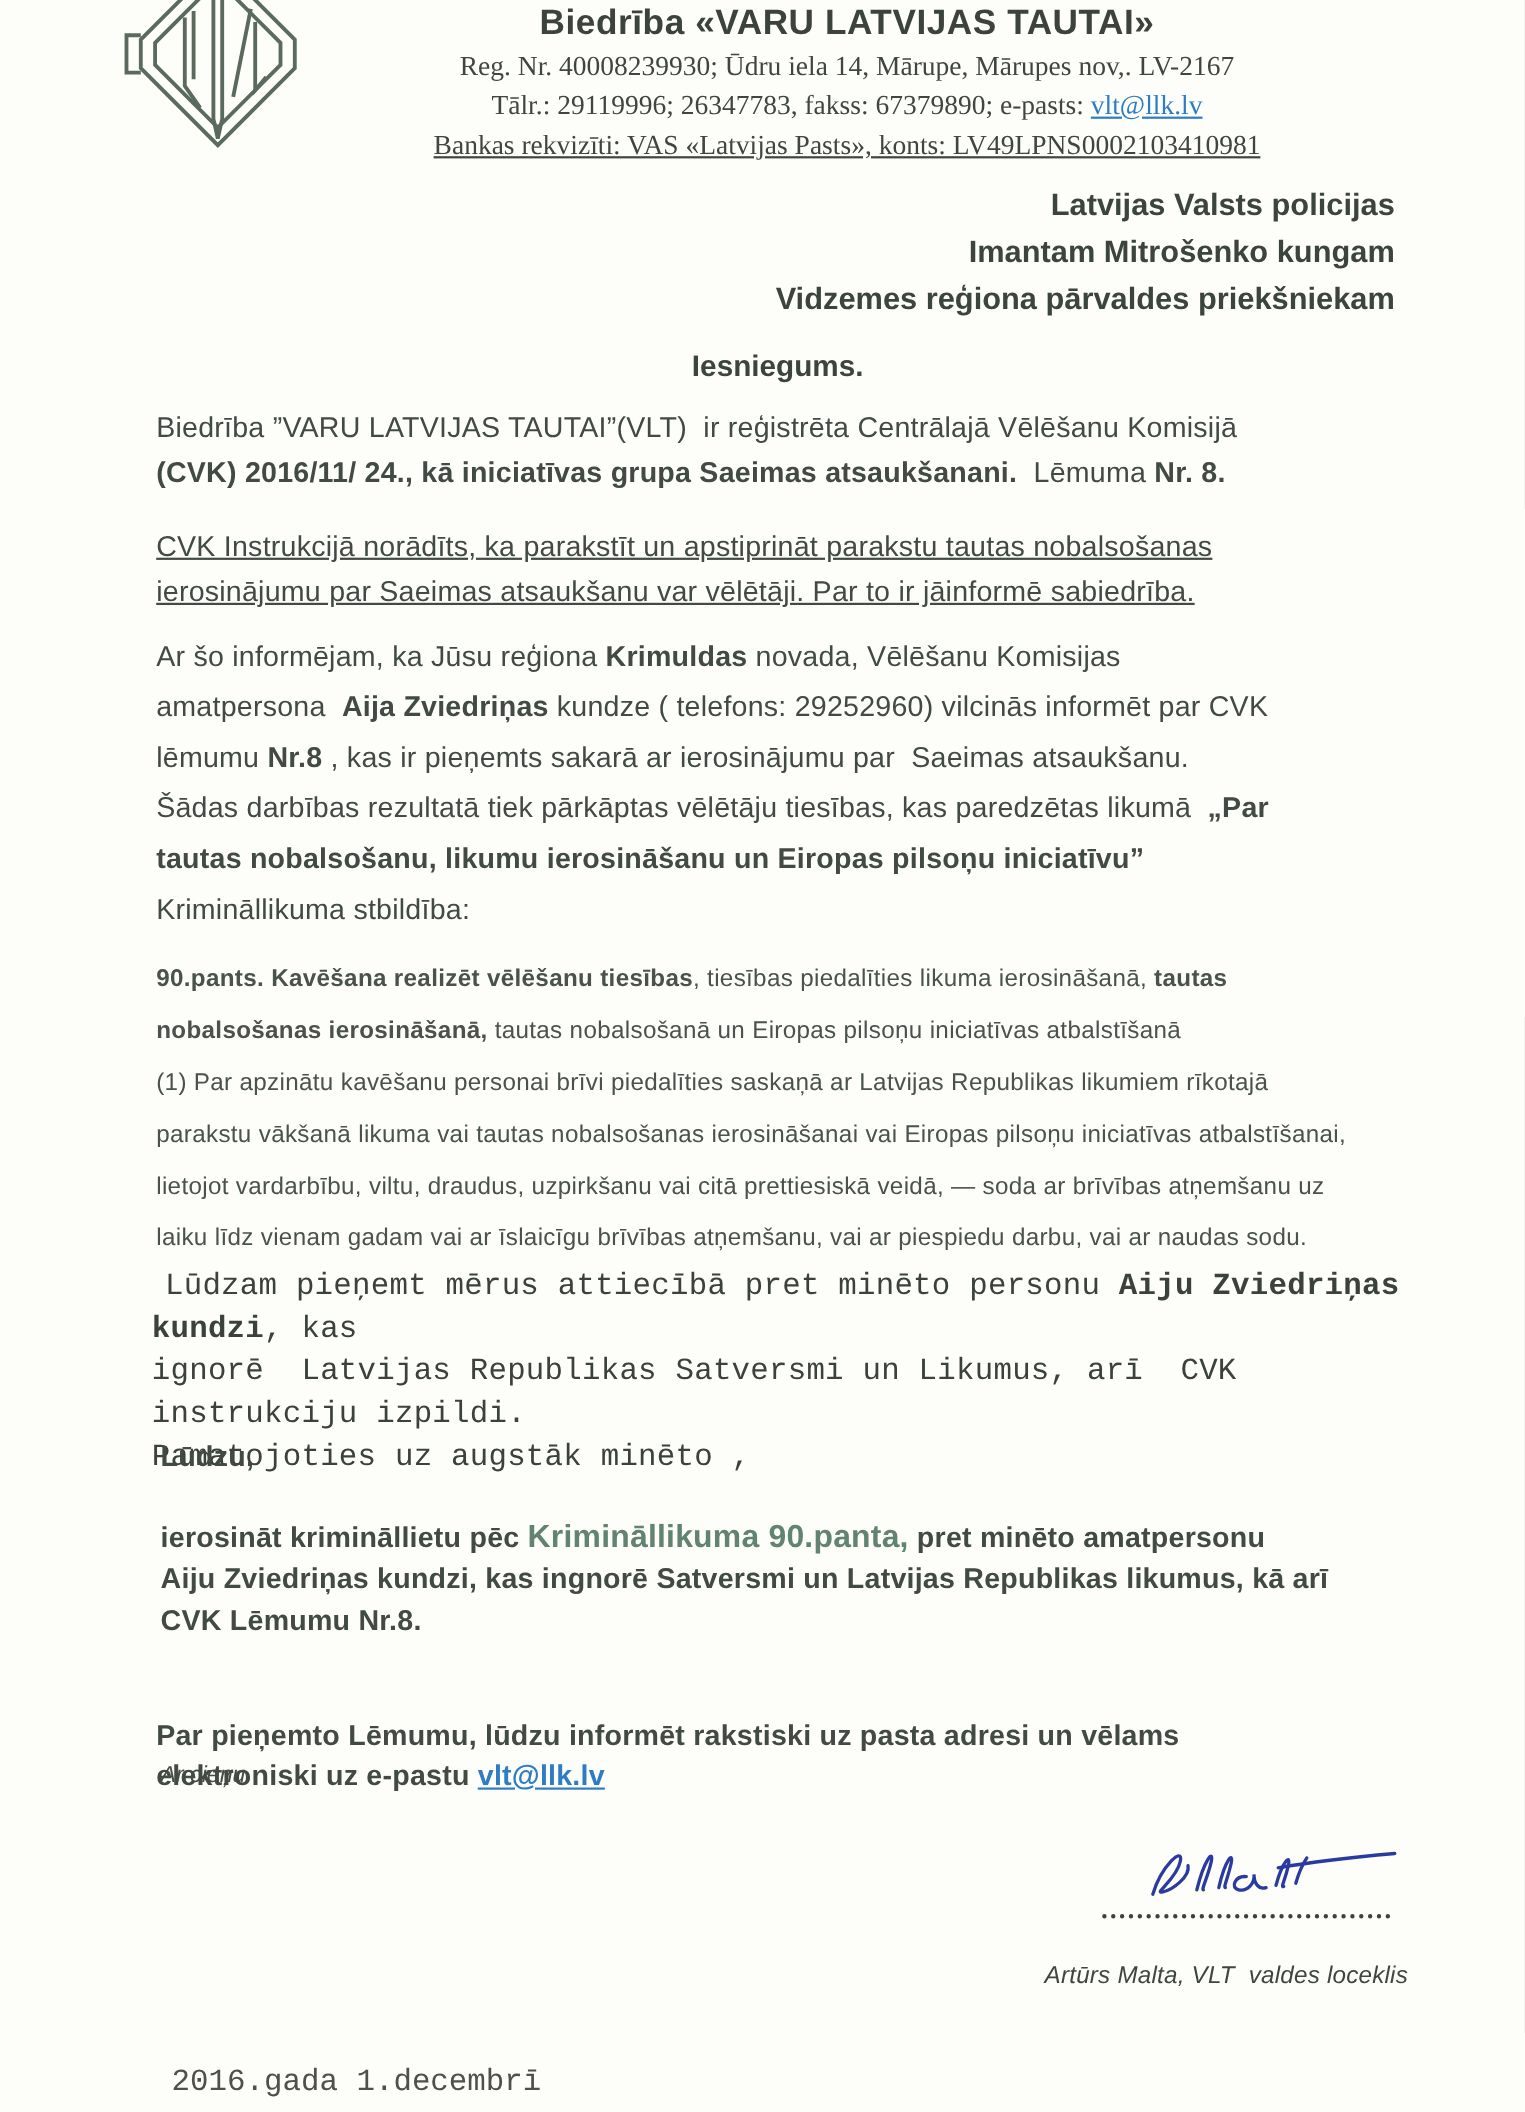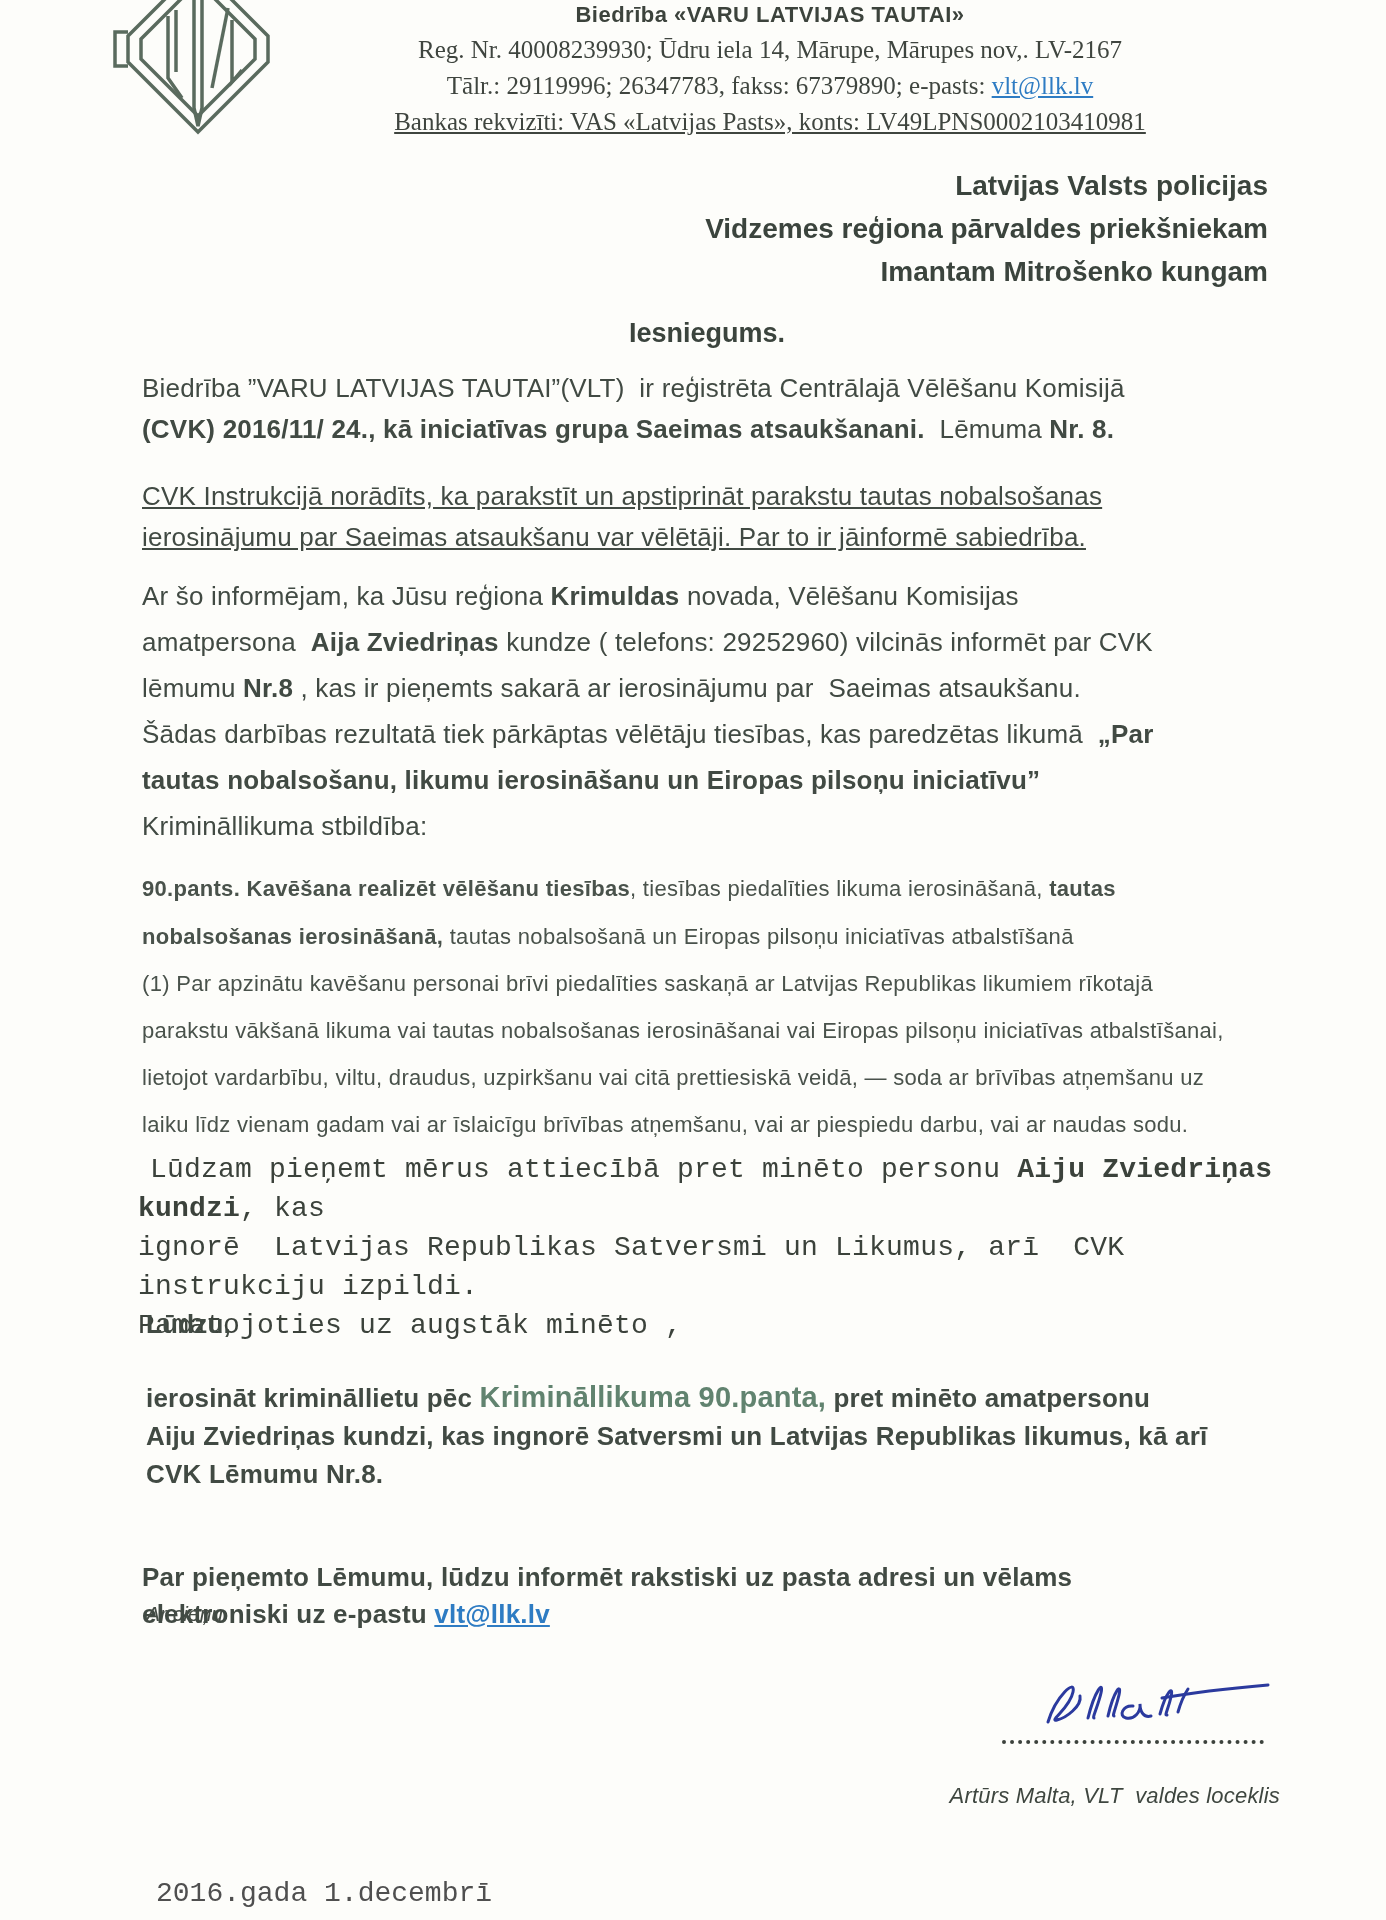--- a/index.html
+++ b/index.html
@@ -8,21 +8,21 @@
     width:1386px;height:1920px;
     background:#fdfdfa;
     overflow:hidden;
     font-family:"Liberation Sans","DejaVu Sans",sans-serif;
     color:#414a43;
   }
   .abs{position:absolute;}
   .pre{white-space:pre-wrap;}
   
   .hdr{left:330px;top:2px;width:880px;text-align:center;}
-  .hdr-org{font-size:22px;font-weight:bold;color:#3c433c;letter-spacing:.5px;}
+  .hdr-org{font-size:32px;font-weight:bold;color:#3c433c;letter-spacing:.5px;}
   .hdr-serif{font-family:"Liberation Serif","DejaVu Serif",serif;font-size:25px;color:#3f453f;margin-top:8px;}
   .hdr-bank{text-decoration:underline;}
   a.doclink{color:#2e7cc3;text-decoration:underline;cursor:pointer;}
   
   .recipient{right:118px;top:164px;text-align:right;font-size:28px;font-weight:bold;color:#3b443d;line-height:43px;}
   
   .title{left:142px;top:318px;width:1130px;text-align:center;font-size:27px;font-weight:bold;color:#3b443d;}
   
   .bp{left:142px;width:1140px;font-size:26px;line-height:41px;letter-spacing:.2px;}
   .p3{line-height:46px;}
@@ -63,22 +63,22 @@
 
   <div class="abs hdr">
     <div class="hdr-org">Biedrība «VARU LATVIJAS TAUTAI»</div>
     <div class="hdr-serif">Reg. Nr. 40008239930; Ūdru iela 14, Mārupe, Mārupes nov,. LV-2167</div>
     <div class="hdr-serif"><span class="pre">Tālr.: 29119996; 26347783, fakss: 67379890; e-pasts: </span><a class="doclink">vlt@llk.lv</a></div>
     <div class="hdr-serif"><span class="hdr-bank">Bankas rekvizīti: VAS «Latvijas Pasts», konts: LV49LPNS0002103410981</span></div>
   </div>
 
   <div class="abs recipient">
     <div>Latvijas Valsts policijas</div>
+    <div>Imantam Mitrošenko kungam</div>
     <div>Vidzemes reģiona pārvaldes priekšniekam</div>
-    <div>Imantam Mitrošenko kungam</div>
   </div>
 
   <div class="abs title">Iesniegums.</div>
 
   <div class="abs bp pre" style="top:368px;"><span>Biedrība ”VARU LATVIJAS TAUTAI”(VLT)  ir reģistrēta Centrālajā Vēlēšanu Komisijā</span><br><b>(CVK) 2016/11/ 24., kā iniciatīvas grupa Saeimas atsaukšanani.</b><span>  Lēmuma </span><b>Nr. 8.</b></div>
 
   <div class="abs bp pre" style="top:476px;text-decoration:underline;"><span>CVK Instrukcijā norādīts, ka parakstīt un apstiprināt parakstu tautas nobalsošanas</span><br><span>ierosinājumu par Saeimas atsaukšanu var vēlētāji. Par to ir jāinformē sabiedrība.</span></div>
 
   <div class="abs bp p3 pre" style="top:573px;"><span>Ar šo informējam, ka Jūsu reģiona </span><b>Krimuldas</b><span> novada, Vēlēšanu Komisijas</span><br><span>amatpersona  </span><b>Aija Zviedriņas</b><span> kundze ( telefons: 29252960) vilcinās informēt par CVK</span><br><span>lēmumu </span><b>Nr.8</b><span> , kas ir pieņemts sakarā ar ierosinājumu par  Saeimas atsaukšanu.</span><br><span>Šādas darbības rezultatā tiek pārkāptas vēlētāju tiesības, kas paredzētas likumā  </span><b>„Par</b><br><b>tautas nobalsošanu, likumu ierosināšanu un Eiropas pilsoņu iniciatīvu”</b><br><span>Krimināllikuma stbildība:</span></div>
 

